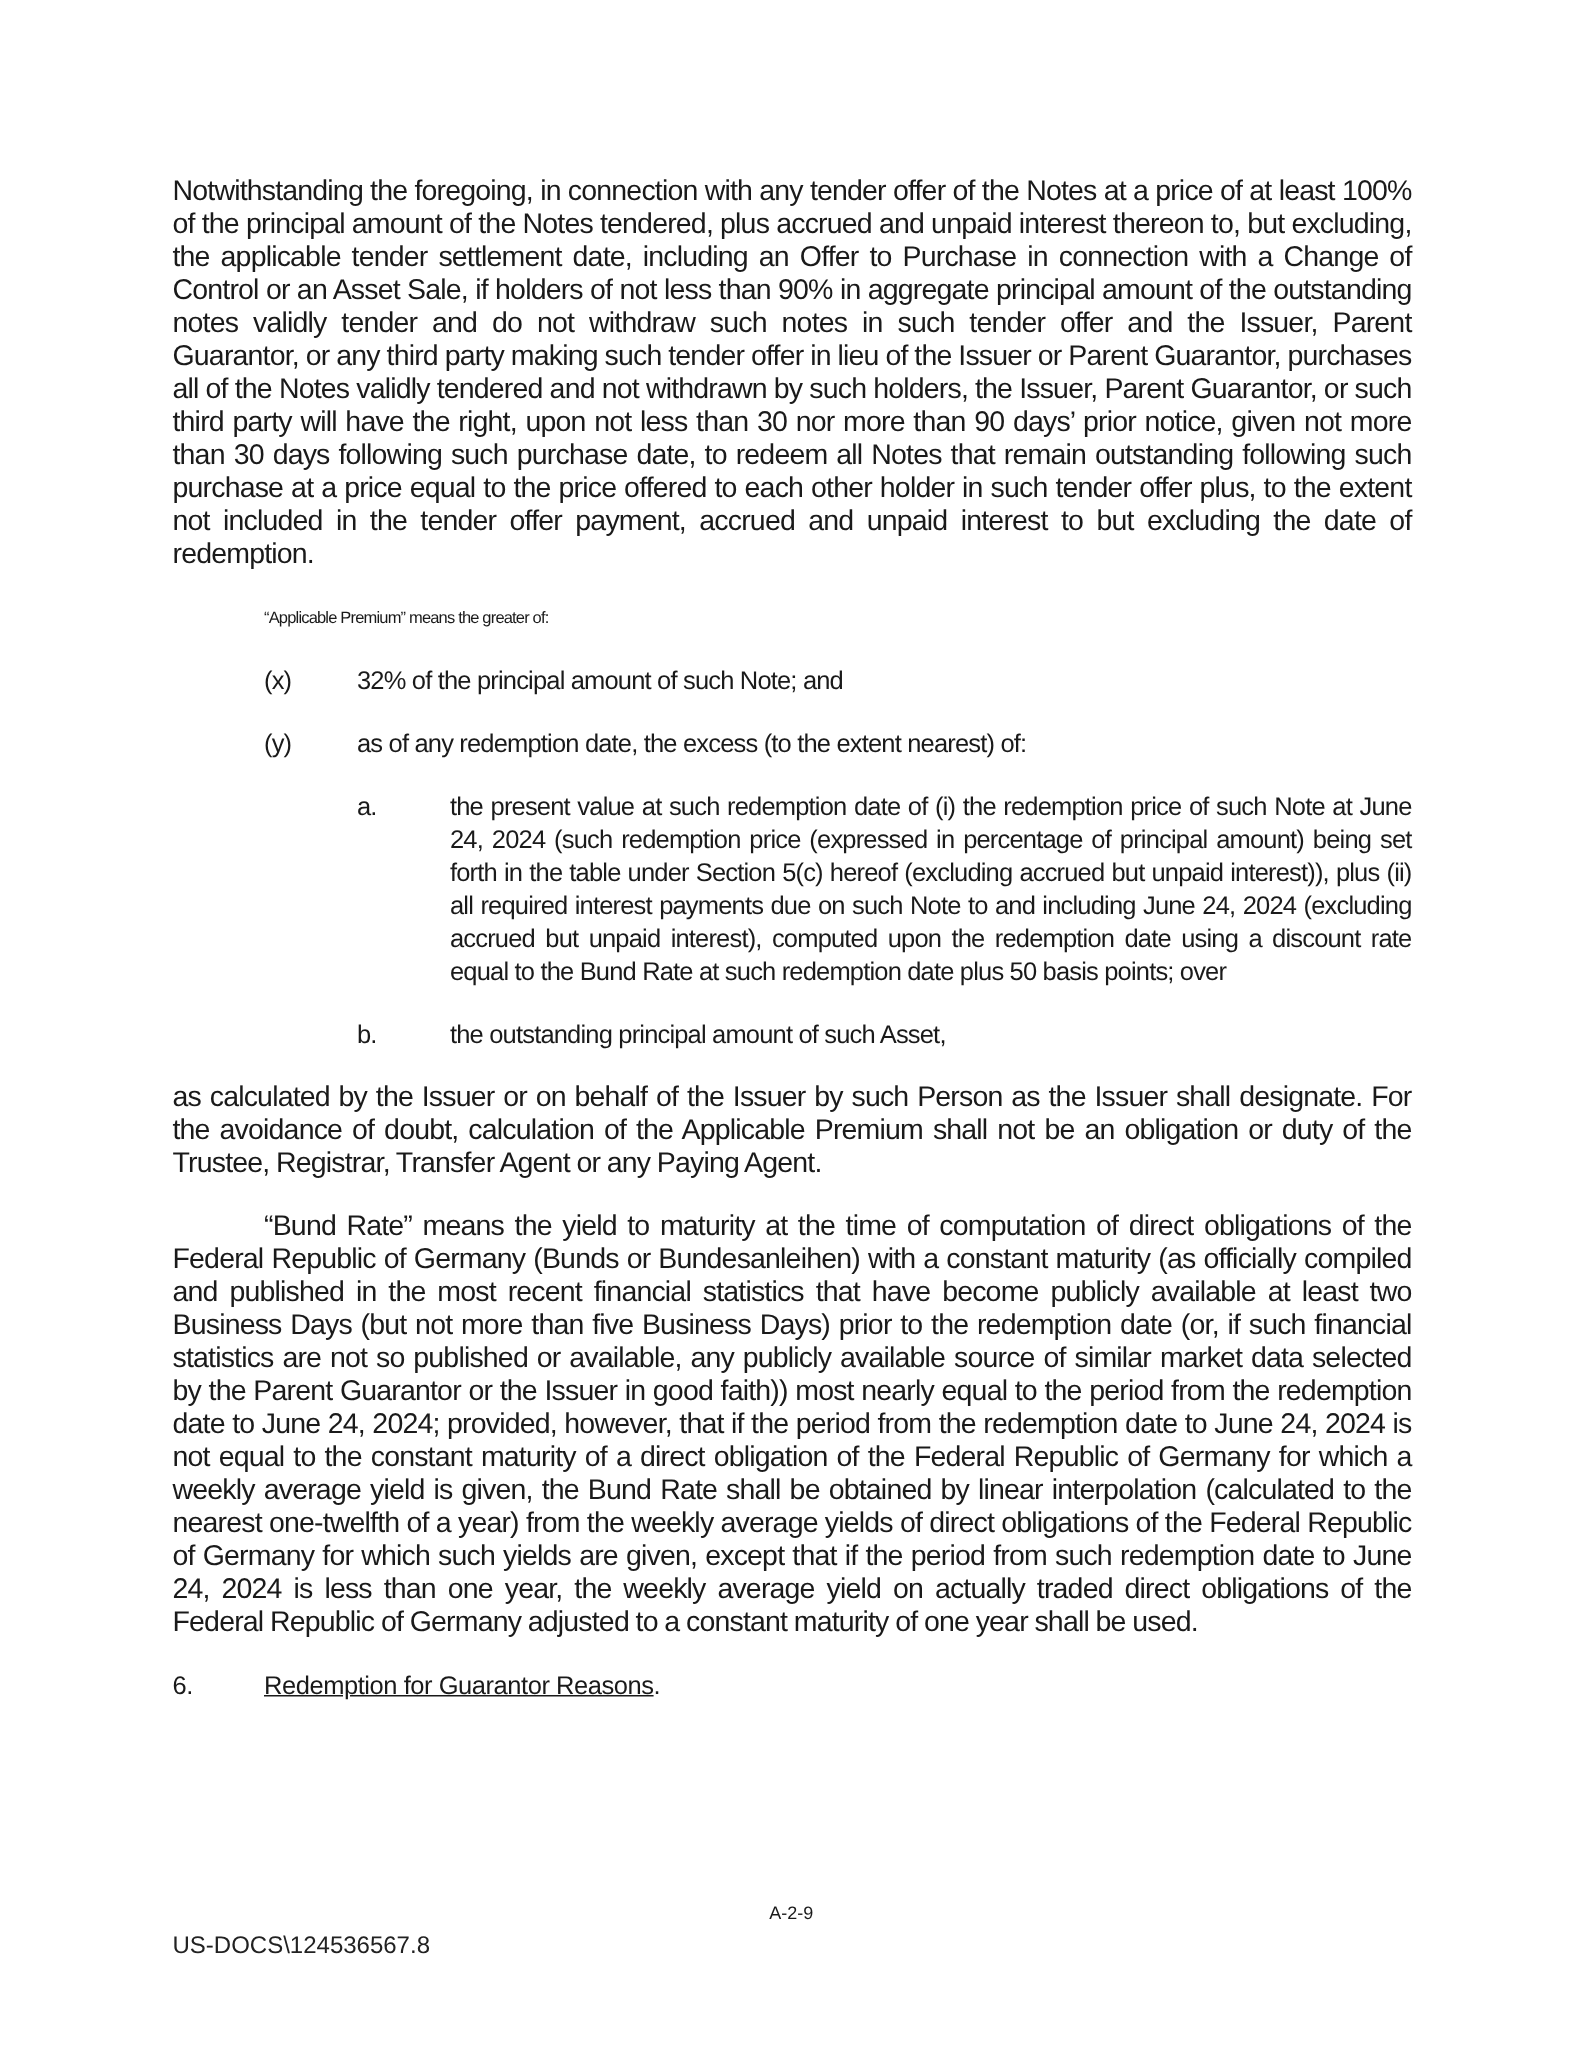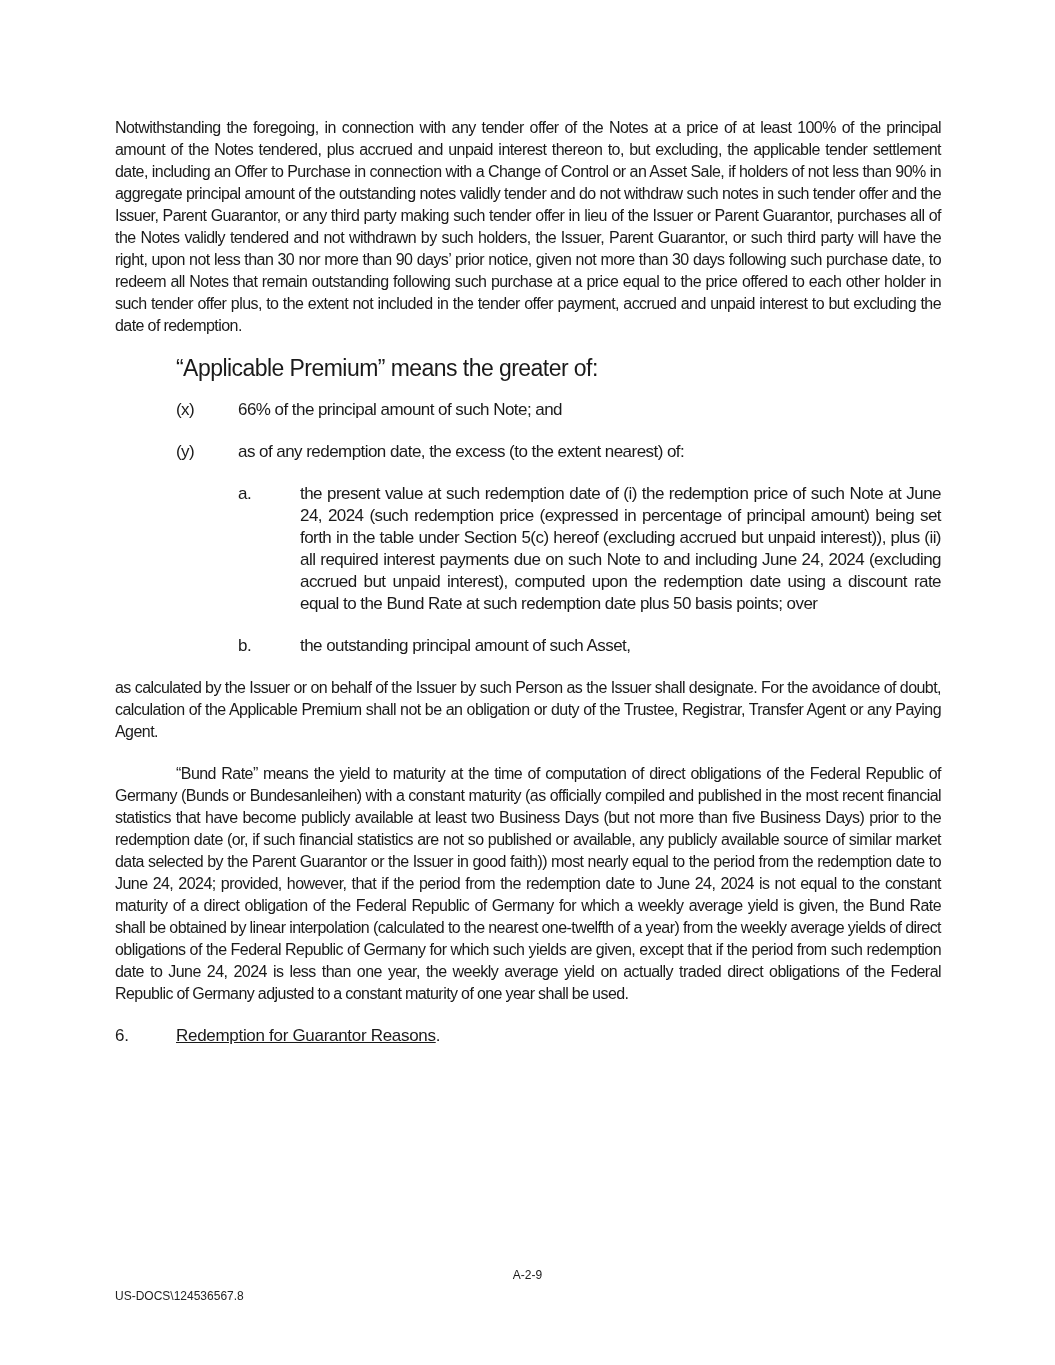--- a/index.html
+++ b/index.html
@@ -15,34 +15,34 @@
       color: #1a1a1a;
       font-family: "Liberation Sans", sans-serif;
     }
     .page {
       position: absolute;
       left: 115px;
       top: 117px;
       width: 826px;
     }
     .para {
-      font-size: 16px;
+      font-size: 19px;
       line-height: 22px;
       text-align: justify;
       margin: 0 0 20px 0;
       letter-spacing: -0.55px;
       word-spacing: -0.3px;
     }
     .indent-first {
       text-indent: 61px;
     }
     .def-intro {
       margin-left: 61px;
       margin-bottom: 20px;
-      font-size: 23px;
+      font-size: 11px;
       line-height: 22px;
       letter-spacing: -0.55px;
     }
     .list-item {
       display: flex;
       font-size: 17px;
       line-height: 22px;
       letter-spacing: -0.55px;
       margin-bottom: 20px;
     }
@@ -88,38 +88,38 @@
       font-family: "Liberation Sans", sans-serif;
     }
     .footer-page span {
       position: relative;
       left: 0;
     }
     .footer-doc {
       position: absolute;
       left: 115px;
       top: 1289px;
-      font-size: 12px;
+      font-size: 16px;
       font-family: "Liberation Sans", sans-serif;
       color: #222;
     }
   </style>
 </head>
 <body>
 
 <div class="page">
 
   <p class="para">Notwithstanding the foregoing, in connection with any tender offer of the Notes at a price of at least 100% of the principal amount of the Notes tendered, plus accrued and unpaid interest thereon to, but excluding, the applicable tender settlement date, including an Offer to Purchase in connection with a Change of Control or an Asset Sale, if holders of not less than 90% in aggregate principal amount of the outstanding notes validly tender and do not withdraw such notes in such tender offer and the Issuer, Parent Guarantor, or any third party making such tender offer in lieu of the Issuer or Parent Guarantor, purchases all of the Notes validly tendered and not withdrawn by such holders, the Issuer, Parent Guarantor, or such third party will have the right, upon not less than 30 nor more than 90 days’ prior notice, given not more than 30 days following such purchase date, to redeem all Notes that remain outstanding following such purchase at a price equal to the price offered to each other holder in such tender offer plus, to the extent not included in the tender offer payment, accrued and unpaid interest to but excluding the date of redemption.</p>
 
 
   <div class="def-intro">“Applicable Premium” means the greater of:</div>
 
   <div class="list-item lvl1">
     <span class="marker">(x)</span>
-    <span class="body">66% of the principal amount of such Note; and</span>
+    <span class="body">32% of the principal amount of such Note; and</span>
   </div>
 
   <div class="list-item lvl1">
     <span class="marker">(y)</span>
     <span class="body">as of any redemption date, the excess (to the extent nearest) of:</span>
   </div>
 
   <div class="list-item lvl2">
     <span class="marker">a.</span>
     <span class="body">the present value at such redemption date of (i) the redemption price of such Note at June 24, 2024 (such redemption price (expressed in percentage of principal amount) being set forth in the table under Section 5(c) hereof (excluding accrued but unpaid interest)), plus (ii) all required interest payments due on such Note to and including June 24, 2024 (excluding accrued but unpaid interest), computed upon the redemption date using a discount rate equal to the Bund Rate at such redemption date plus 50 basis points; over</span>

